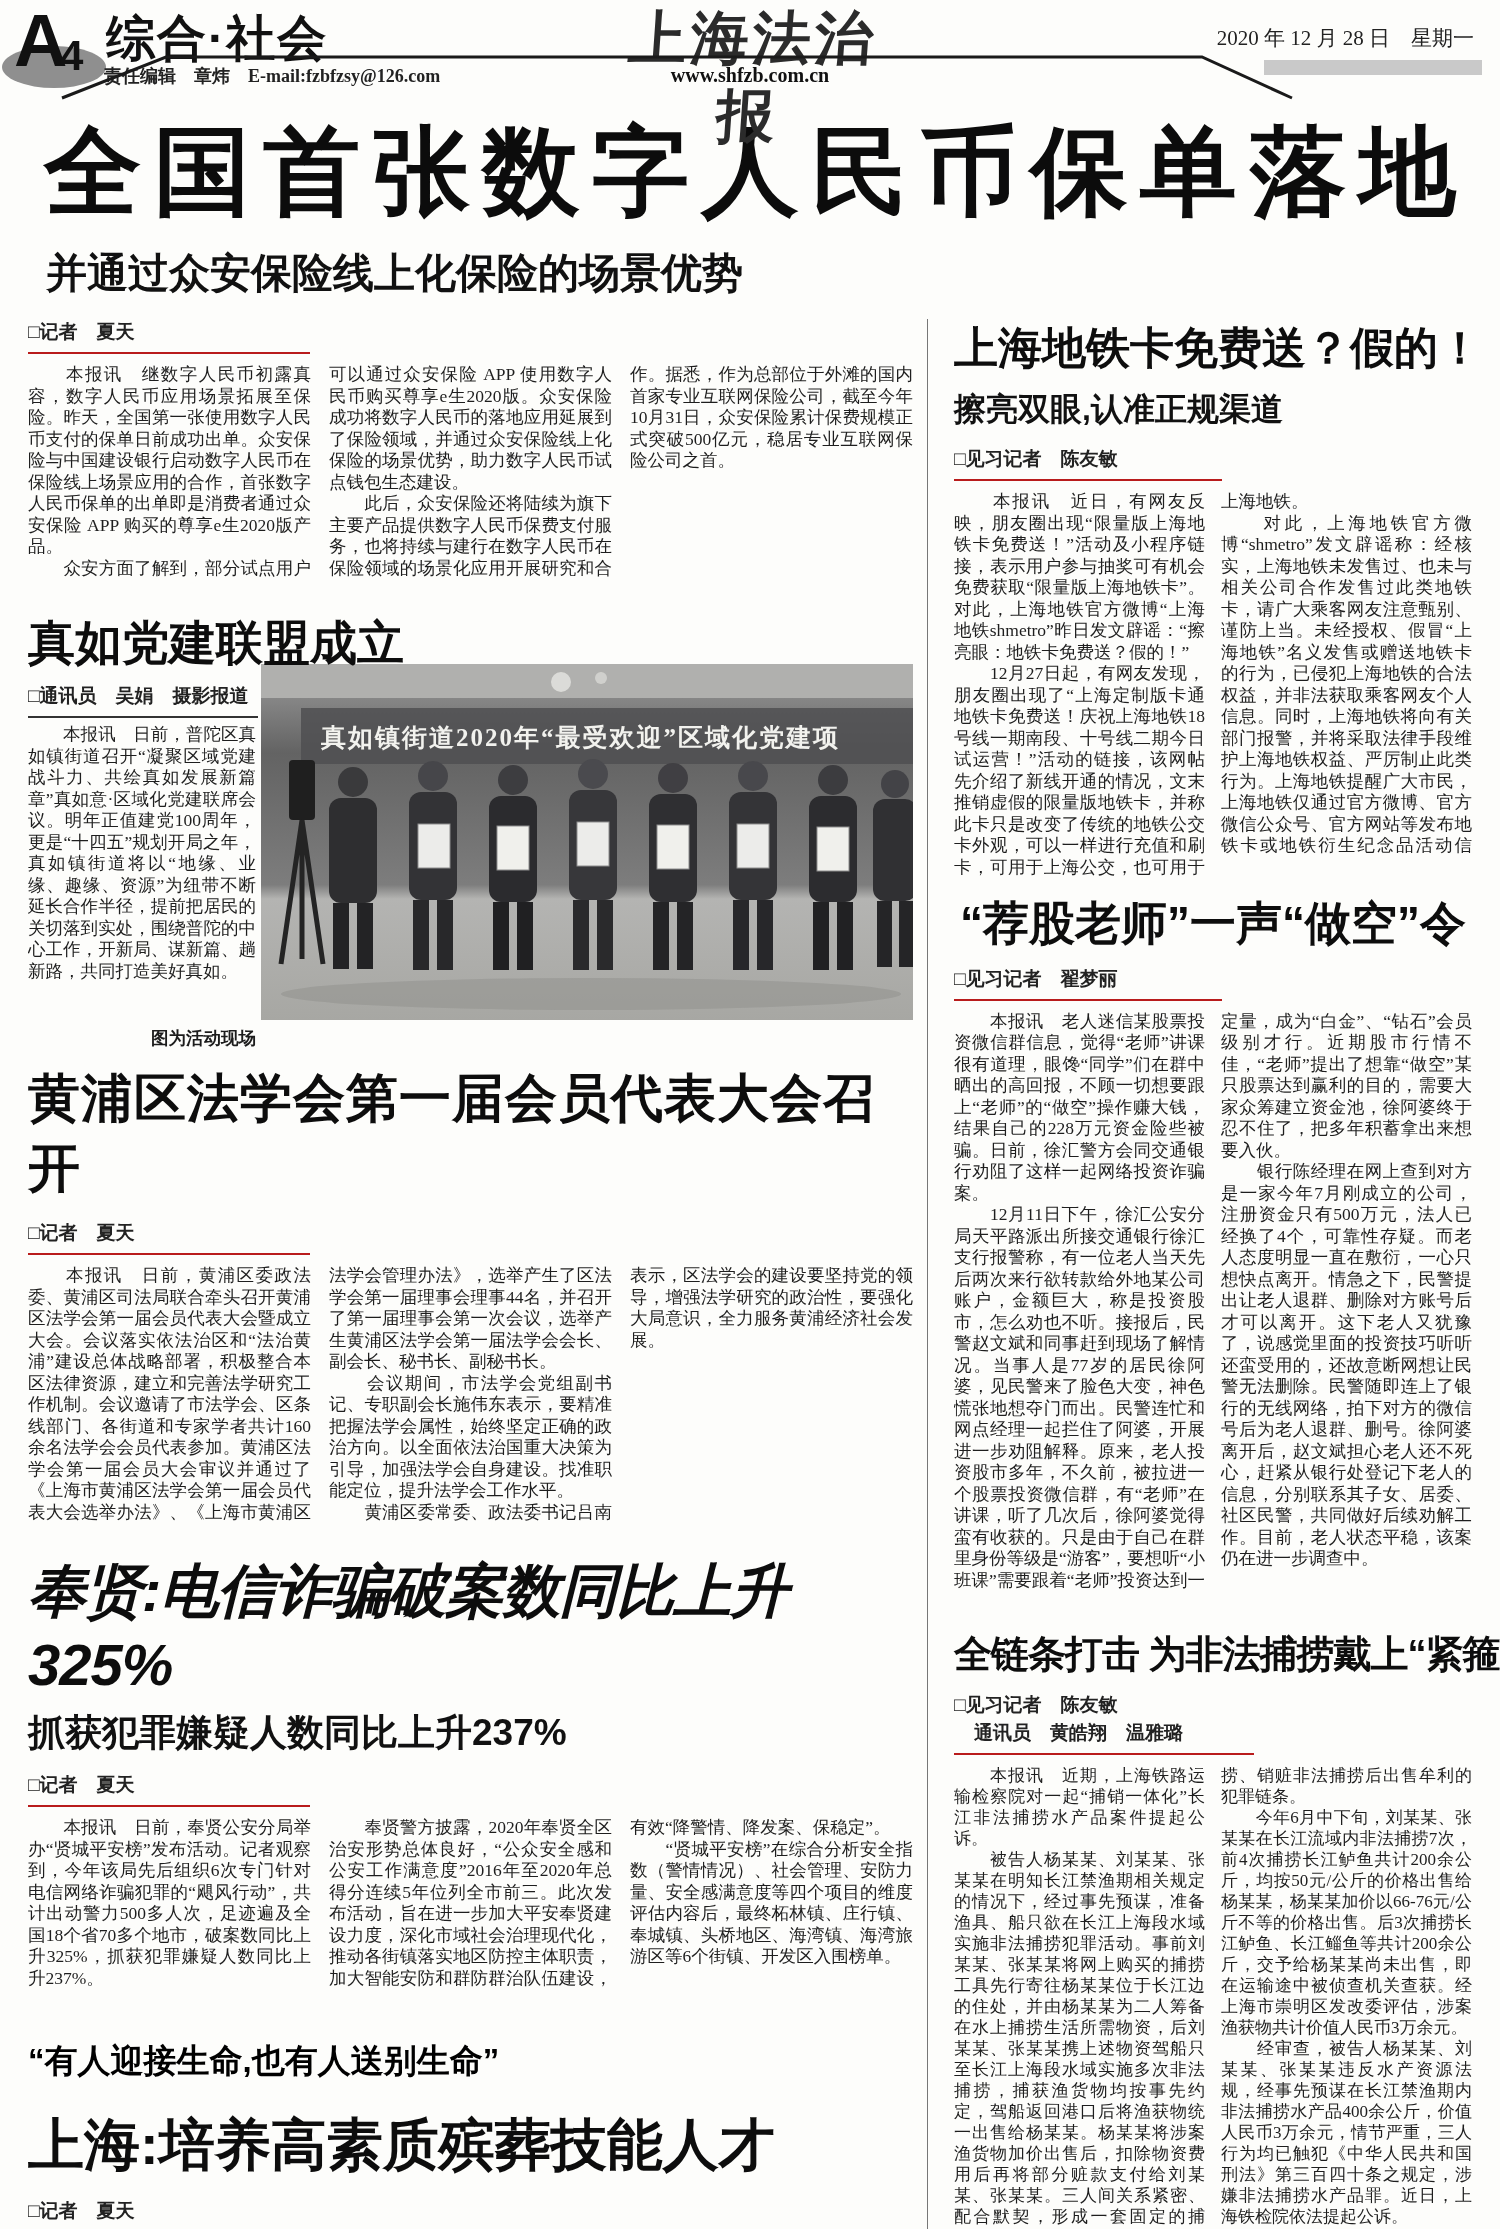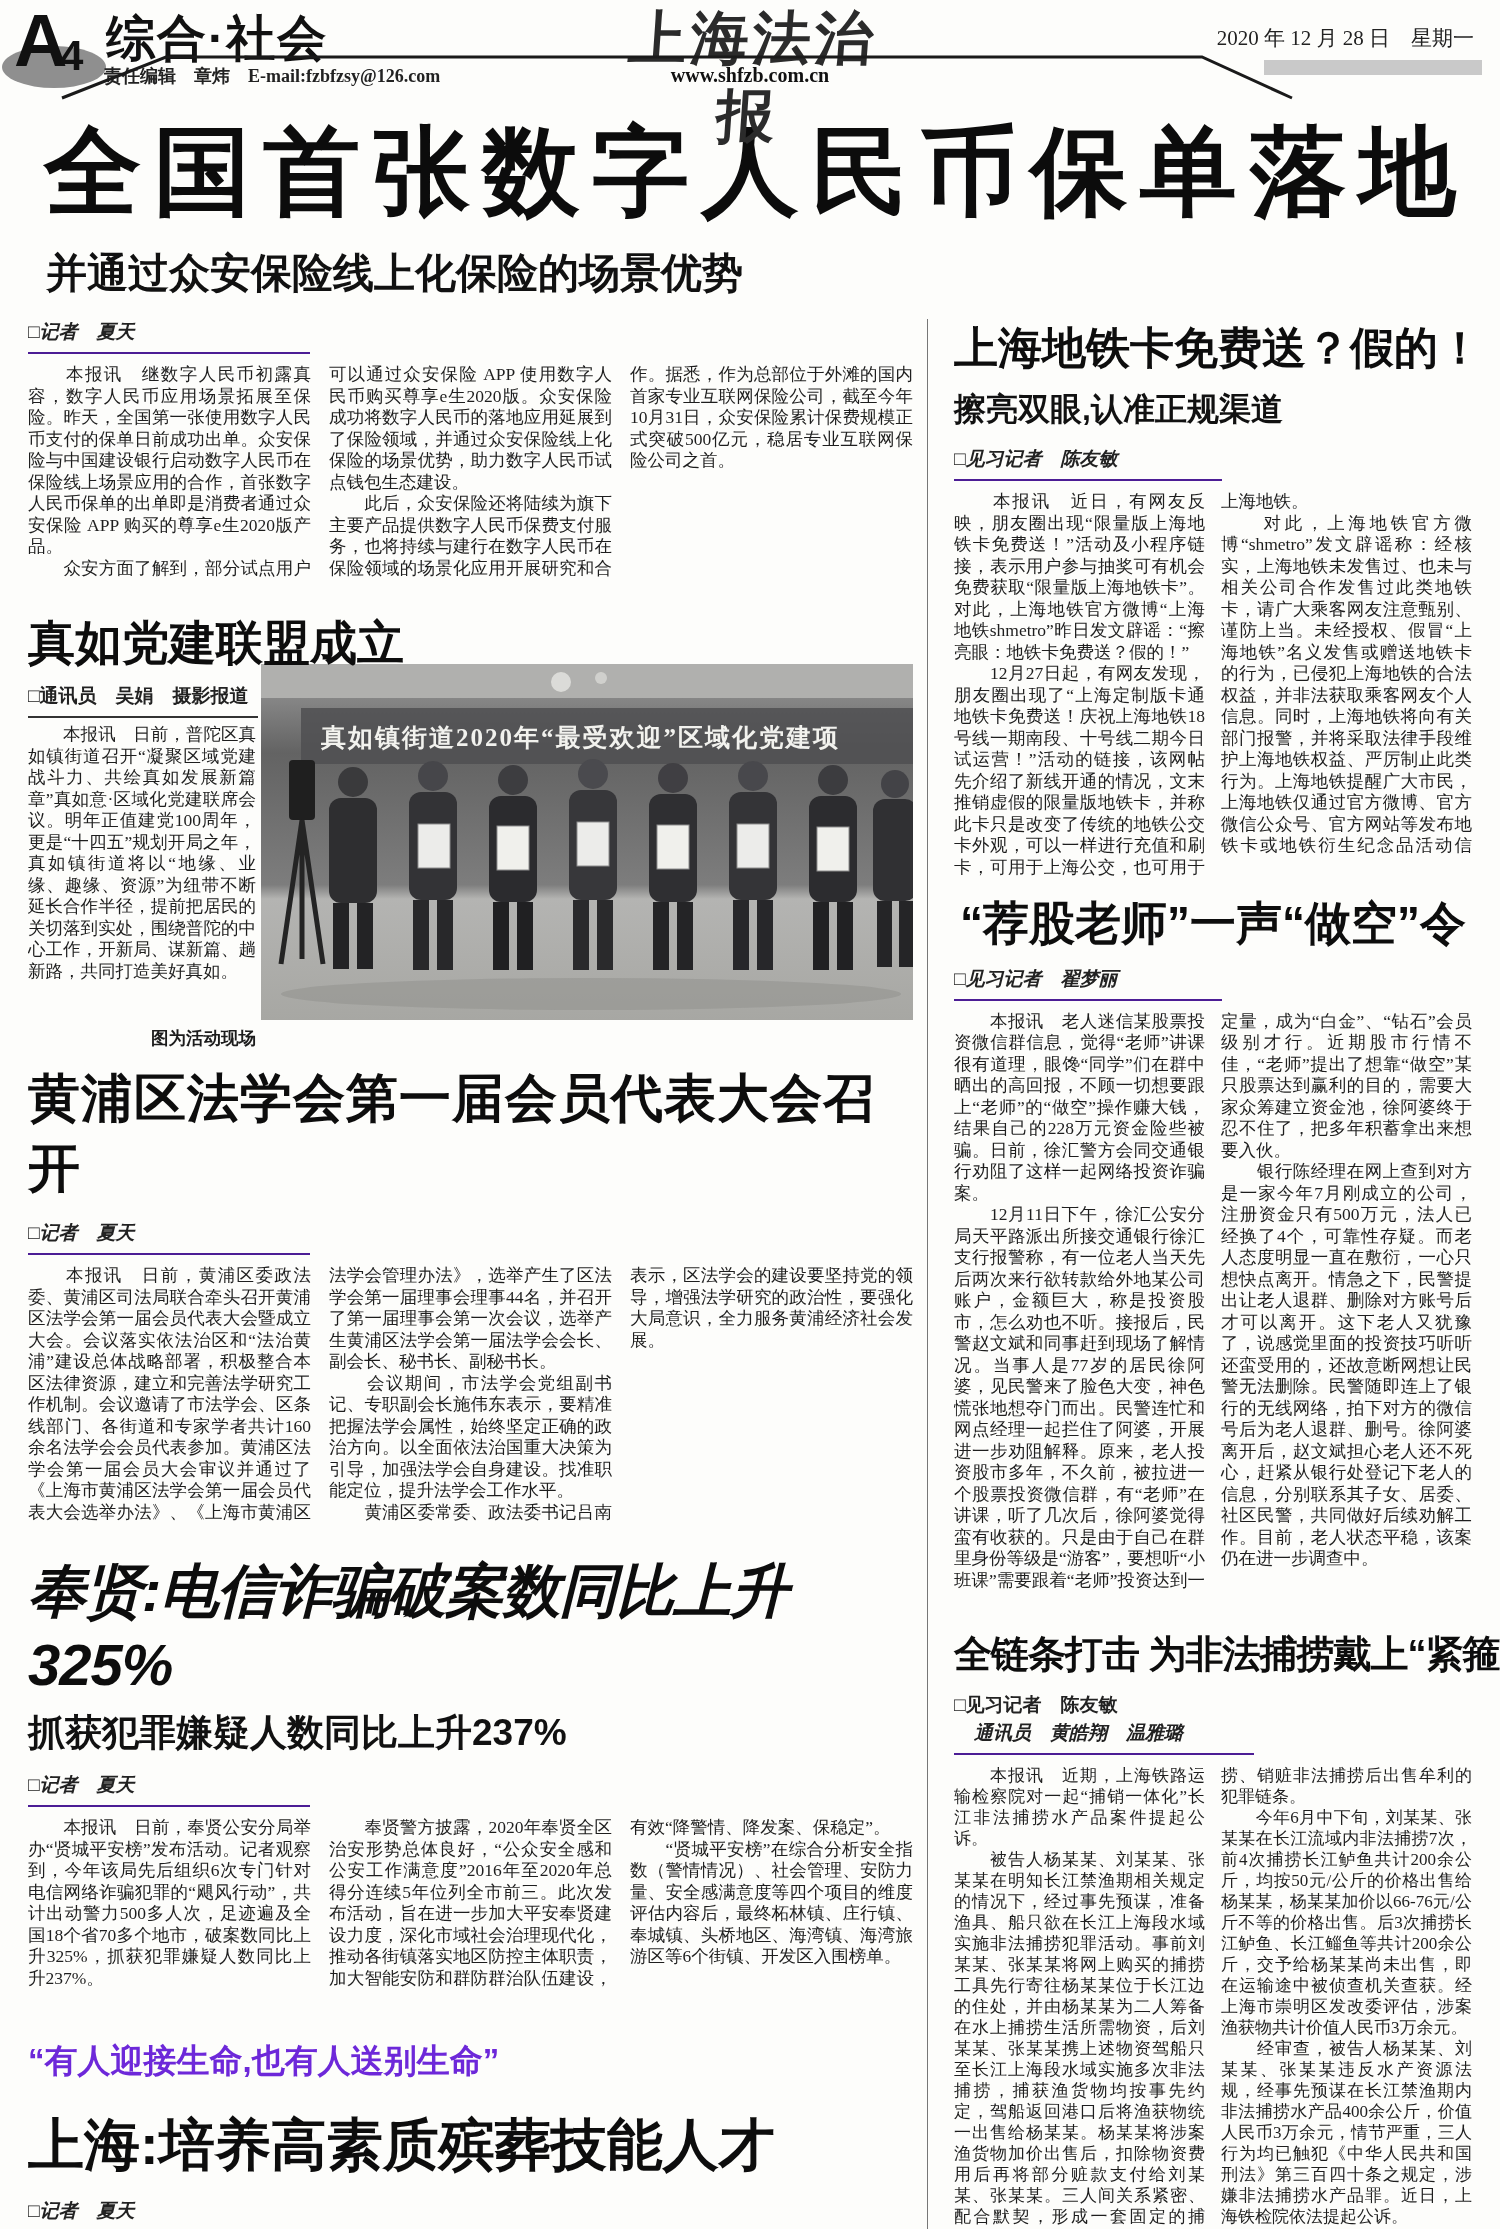--- a/index.html
+++ b/index.html
@@ -27,21 +27,21 @@
     margin:14px 44px 0 44px; font-family:"Liberation Sans",sans-serif; font-weight:900;
     font-size:97px; line-height:1.2; color:#0c0c0c; text-align:justify; text-align-last:justify;
   }
   .main-subhead { margin:16px 0 0 46px; font-family:"Liberation Sans",sans-serif; font-weight:bold; font-size:41px; color:#111; }
   
   .content { display:flex; margin-top:18px; padding-left:28px; }
   .left-region { width:885px; }
   .right-region { width:545px; margin-left:14px; border-left:1px solid #777; padding-left:26px; }
   
   .byline { font-size:19px; font-weight:bold; color:#222; padding-bottom:7px; }
-  .byline.ruled { border-bottom:2px solid #4c1d95;font-style:italic; }
+  .byline.ruled { border-bottom:2px solid #b91c1c; }
   .body-text {
     font-size:17.5px; line-height:21.5px; text-align:justify; color:#1e1e1e;
     white-space:pre-line; overflow:hidden;
   }
   .cols-3 { column-count:3; column-gap:18px; column-fill:auto; }
   .cols-2 { column-count:2; column-gap:16px; column-fill:auto; }
   .hl { font-family:"Liberation Sans",sans-serif; font-weight:900; color:#0d0d0d; }
   
   .art-lead .byline-wrap { width:282px; }
   .art-lead .body-text { height:230px; margin-top:10px; }
@@ -58,21 +58,21 @@
   .art-huangpu .byline-wrap { width:282px; margin-top:16px; }
   .art-huangpu .body-text { height:268px; margin-top:10px; }
   
   .art-fengxian { margin-top:20px; }
   .art-fengxian .hl { font-size:58px; letter-spacing:-1px;font-style:italic; }
   .art-fengxian .sub { font-family:"Liberation Sans",sans-serif; font-weight:bold; font-size:37px; margin-top:10px; color:#111; }
   .art-fengxian .byline-wrap { width:282px; margin-top:14px; }
   .art-fengxian .body-text { height:182px; margin-top:10px; }
   
   .art-binzang { margin-top:40px; }
-  .art-binzang .kicker { font-family:"Liberation Sans",sans-serif; font-weight:bold; font-size:33px; color:#6d28d9; }
+  .art-binzang .kicker { font-family:"Liberation Sans",sans-serif; font-weight:bold; font-size:33px; color:#000000; }
   .art-binzang .hl { font-size:56px; margin-top:24px; }
   .art-binzang .byline-wrap { width:282px; margin-top:14px; }
   .art-binzang .body-text { height:288px; margin-top:10px; }
   
   .r-art .hl1 { font-family:"Liberation Sans",sans-serif; font-weight:900; font-size:44px; color:#0d0d0d; white-space:nowrap; }
   .r-art .sub { font-family:"Liberation Sans",sans-serif; font-weight:bold; font-size:32px; margin-top:10px; color:#111; }
   .r-art .byline-wrap { width:268px; margin-top:14px; }
   .r-metro .body-text { height:388px; margin-top:10px; }
   .r-stock { margin-top:16px; }
   .r-stock .hl1 { font-size:46px; line-height:1.22; white-space:normal;text-align:center; }

